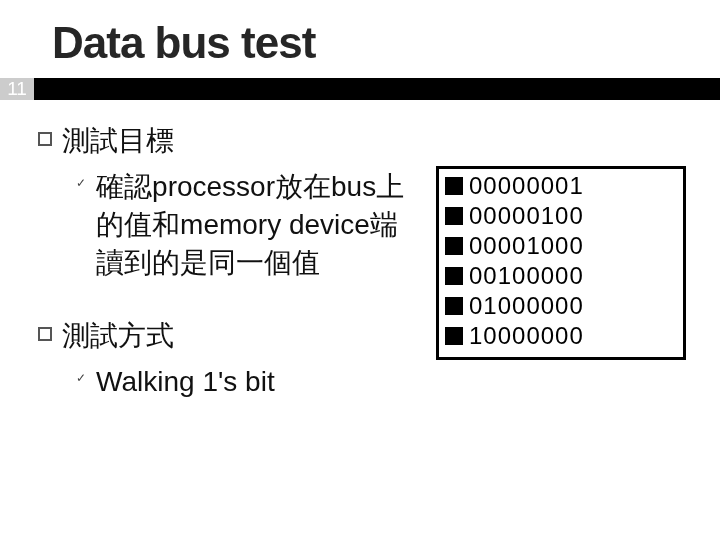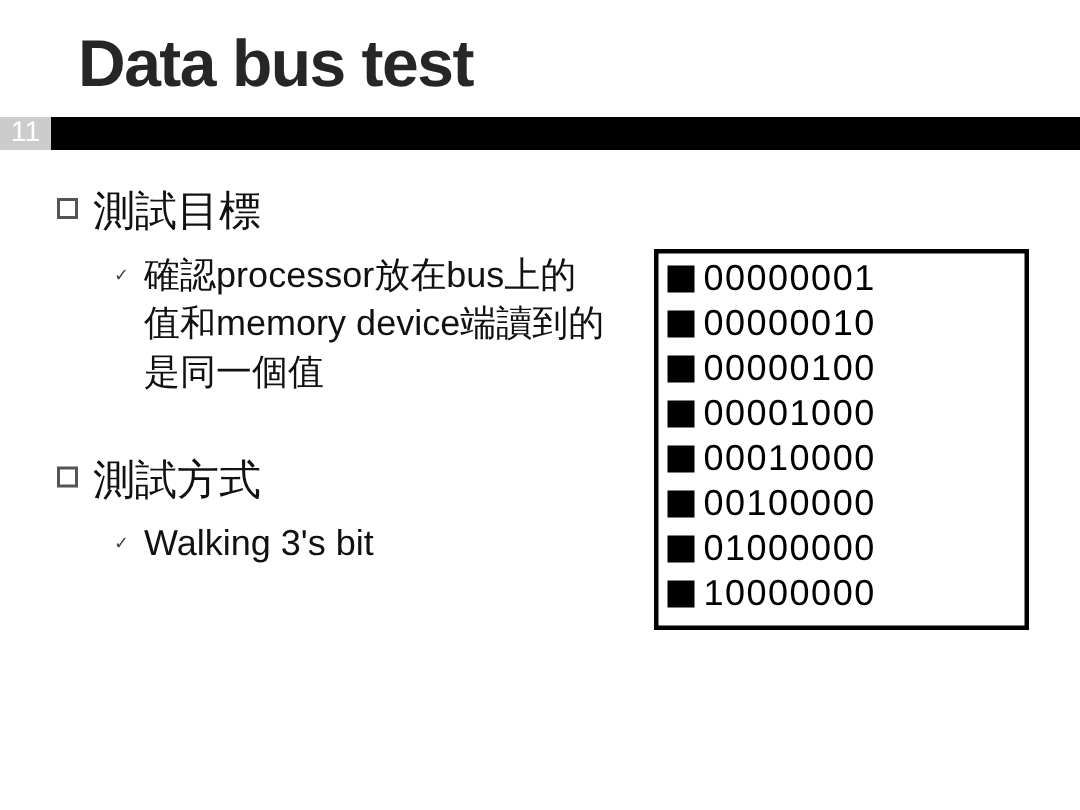--- a/index.html
+++ b/index.html
@@ -76,21 +76,21 @@
       align-items: flex-start;
       gap: 10px;
     }
     .check-mark {
       font-size: 12px;
       color: #444;
       margin-top: 8px;
       flex-shrink: 0;
     }
     .sub-text {
-      font-size: 24px;
+      font-size: 28px;
       line-height: 1.35;
       color: #111;
     }
     .bit-table {
       border: 3px solid #000;
       padding: 2px 6px 6px 6px;
     }
     .bit-row {
       display: flex;
       align-items: center;
@@ -137,48 +137,40 @@
     </div>
 
     <div class="section">
       <div class="section-row">
         <div class="hollow-square"></div>
         <div class="section-heading">測試方式</div>
       </div>
       <div class="sub-list">
         <div class="sub-item-row">
           <div class="check-mark">✓</div>
-          <div class="sub-text">Walking 3's bit</div>
+          <div class="sub-text">Walking 1's bit</div>
         </div>
       </div>
     </div>
 
   </div>
 
   <div class="right-col">
     <div class="bit-table">
       <div class="bit-row">
         <div class="solid-square"></div>
         <div class="bit-value">00000001</div>
       </div>
       <div class="bit-row">
         <div class="solid-square"></div>
-        <div class="bit-value">00000010</div>
-      </div>
-      <div class="bit-row">
-        <div class="solid-square"></div>
         <div class="bit-value">00000100</div>
       </div>
       <div class="bit-row">
         <div class="solid-square"></div>
         <div class="bit-value">00001000</div>
-      </div>
-      <div class="bit-row">
-        <div class="solid-square"></div>
-        <div class="bit-value">00010000</div>
       </div>
       <div class="bit-row">
         <div class="solid-square"></div>
         <div class="bit-value">00100000</div>
       </div>
       <div class="bit-row">
         <div class="solid-square"></div>
         <div class="bit-value">01000000</div>
       </div>
       <div class="bit-row">

